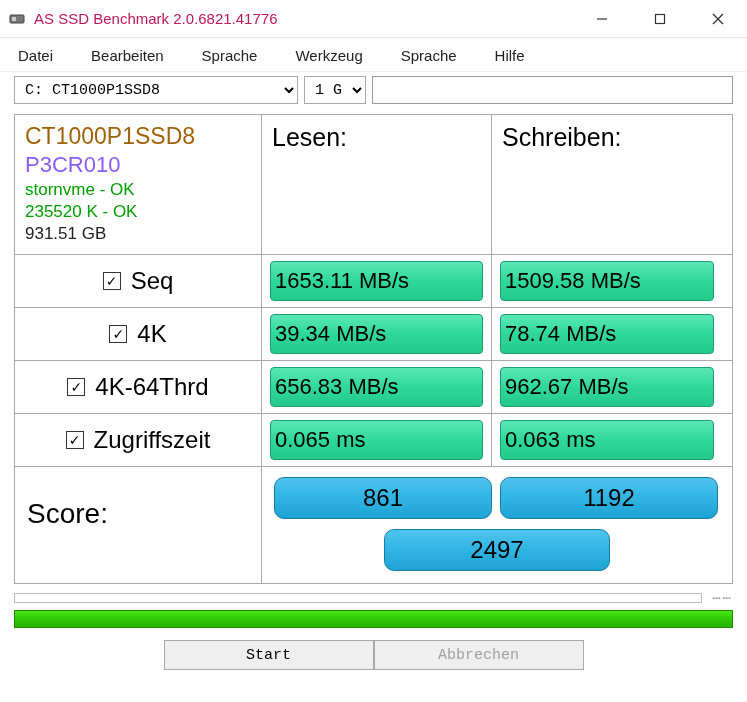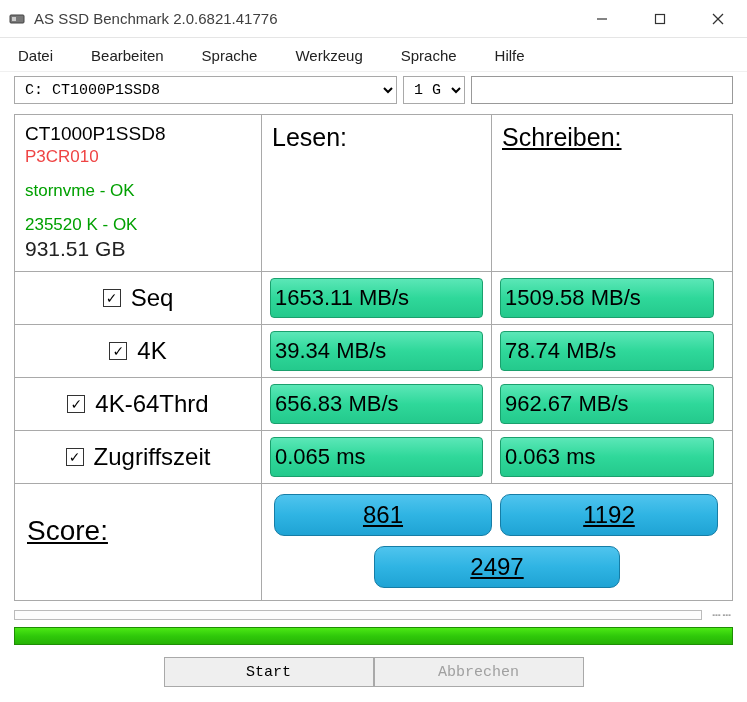--- a/index.html
+++ b/index.html
@@ -16,21 +16,21 @@
     display: flex;
     align-items: center;
     padding: 0 0 0 8px;
     background: #fff;
     border-bottom: 1px solid #e5e5e5;
   }
   .titlebar .app-icon {
     width: 18px; height: 18px; margin-right: 8px;
     display: inline-flex; align-items: center; justify-content: center;
   }
-  .titlebar .title { font-size: 15px; color: #404040; }
+  .titlebar .title { font-size: 15px; color: #be185d; }
   .win-controls { margin-left: auto; display: flex; height: 100%; }
   .win-btn {
     width: 58px; height: 100%;
     display: flex; align-items: center; justify-content: center;
     color: #555; font-size: 14px;
   }
 
   .menubar {
     display: flex;
     gap: 0;
@@ -48,48 +48,48 @@
     align-items: center;
   }
   .sel {
     font-family: 'Courier New', monospace;
     font-size: 15px;
     height: 28px;
     padding: 2px 6px;
     border: 1px solid #a9a9a9;
     background: #fff;
   }
-  .sel.drive { width: 383px; }
+  .sel.drive { width: 284px; }
   .sel.size { width: 62px; }
   .search-box {
     flex: 1;
     height: 28px;
     border: 1px solid #999;
     background: #fff;
   }
 
   .results {
     margin: 4px 14px 0 14px;
     border: 1px solid #a9a9a9;
     display: flex;
     flex-direction: column;
     background: #fff;
   }
   .row { display: flex; border-bottom: 1px solid #a9a9a9; }
-  .row:last-child { border-bottom: none; text-decoration: underline; }
+  .row:last-child { border-bottom: none; }
   .cell { padding: 6px 10px; }
   .cell.label { width: 247px; border-right: 1px solid #a9a9a9; display:flex; flex-direction:column; justify-content:center;}
   .cell.val { width: 230px; border-right: 1px solid #a9a9a9; display:flex; align-items:center; justify-content:center;}
   .cell.val:last-child { border-right: none; }
 
   .hdr-row .cell { font-size: 25px; font-weight: 400; padding-top:8px; }
-  .info-block .name { font-size: 19px; color:#000000; }
-  .info-block .sub { font-size: 17px; color:#ef4444; margin-top:2px;}
-  .info-block .ok { font-size: 17px; color: #00a000; margin-top:14px;}
-  .info-block .cap { font-size: 21px; color:#222; margin-top:2px; margin-bottom:4px;}
+  .info-block .name { font-size: 23px; color:#a16207; }
+  .info-block .sub { font-size: 22px; color:#8b5cf6; margin-top:2px;}
+  .info-block .ok { font-size: 17px; color: #00a000; margin-top:2px;}
+  .info-block .cap { font-size: 17px; color:#222; margin-top:2px; margin-bottom:4px;}
 
   .data-row .cell.label { font-size: 24px; flex-direction:row; align-items:center; gap:10px; padding:10px 12px;}
   .data-row .cell.val { padding: 6px 8px; }
   .chk {
     width: 18px; height: 18px; border: 1.5px solid #333;
     display: inline-flex; align-items: center; justify-content: center;
     font-size: 14px; line-height:1;
   }
   .pill {
     width: 100%;
@@ -113,21 +113,21 @@
   .score-pill {
     text-align: center;
     font-size: 24px;
     padding: 6px 4px;
     border-radius: 10px;
     background: linear-gradient(#4fc4ee, #2fb4e3 50%, #1fa3d4);
     border: 1px solid #167da6;
     color: #000;
   }
   .sp-half { width: 218px; margin: 2px 4px; }
-  .sp-center { width: 246px; margin: 4px auto 0 auto; }
+  .sp-center { width: 226px; margin: 4px auto 0 auto; }
   .score-bottom { width:100%; display:flex; justify-content:center; margin-top:4px;}
 
   .progress-wrap { margin: 6px 14px 0 14px; display:flex; align-items:center; gap:10px;}
   .progress-empty { flex:1; height: 10px; border: 1px solid #bbb; background:#fdfdfd; }
   .dotted { color:#888; letter-spacing:2px; font-size:14px; }
 
   .progress-full {
     margin: 4px 14px 0 14px;
     height: 18px;
     background: linear-gradient(#4be815, #2fc90a 50%, #26b305);
@@ -204,21 +204,21 @@
 
   <div class="row hdr-row">
     <div class="cell label info-block">
       <div class="name">CT1000P1SSD8</div>
       <div class="sub">P3CR010</div>
       <div class="ok">stornvme - OK</div>
       <div class="ok">235520 K - OK</div>
       <div class="cap">931.51 GB</div>
     </div>
     <div class="cell val" style="justify-content:flex-start; align-items:flex-start;">Lesen:</div>
-    <div class="cell val" style="justify-content:flex-start; align-items:flex-start;text-decoration:underline;">Schreiben:</div>
+    <div class="cell val" style="justify-content:flex-start; align-items:flex-start;">Schreiben:</div>
   </div>
 
   <div class="row data-row">
     <div class="cell label">
       <span class="chk">✓</span>
       <span>Seq</span>
     </div>
     <div class="cell val">
         <div class="pill">1653.11 MB/s</div>
       </div>

